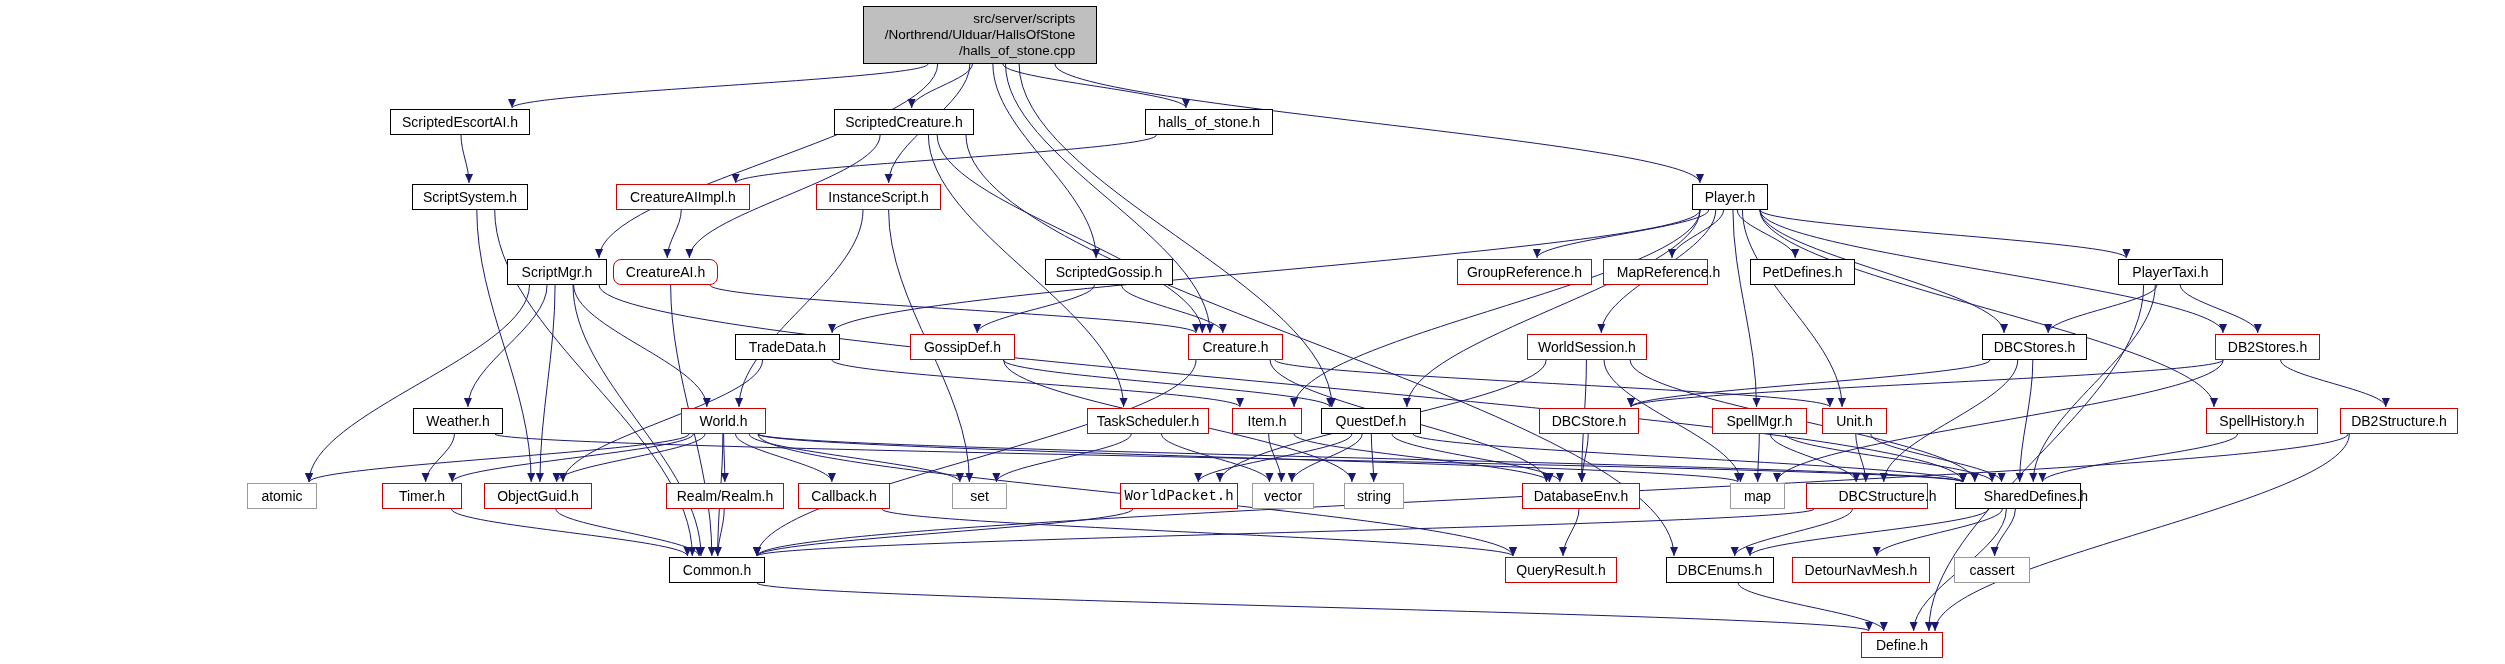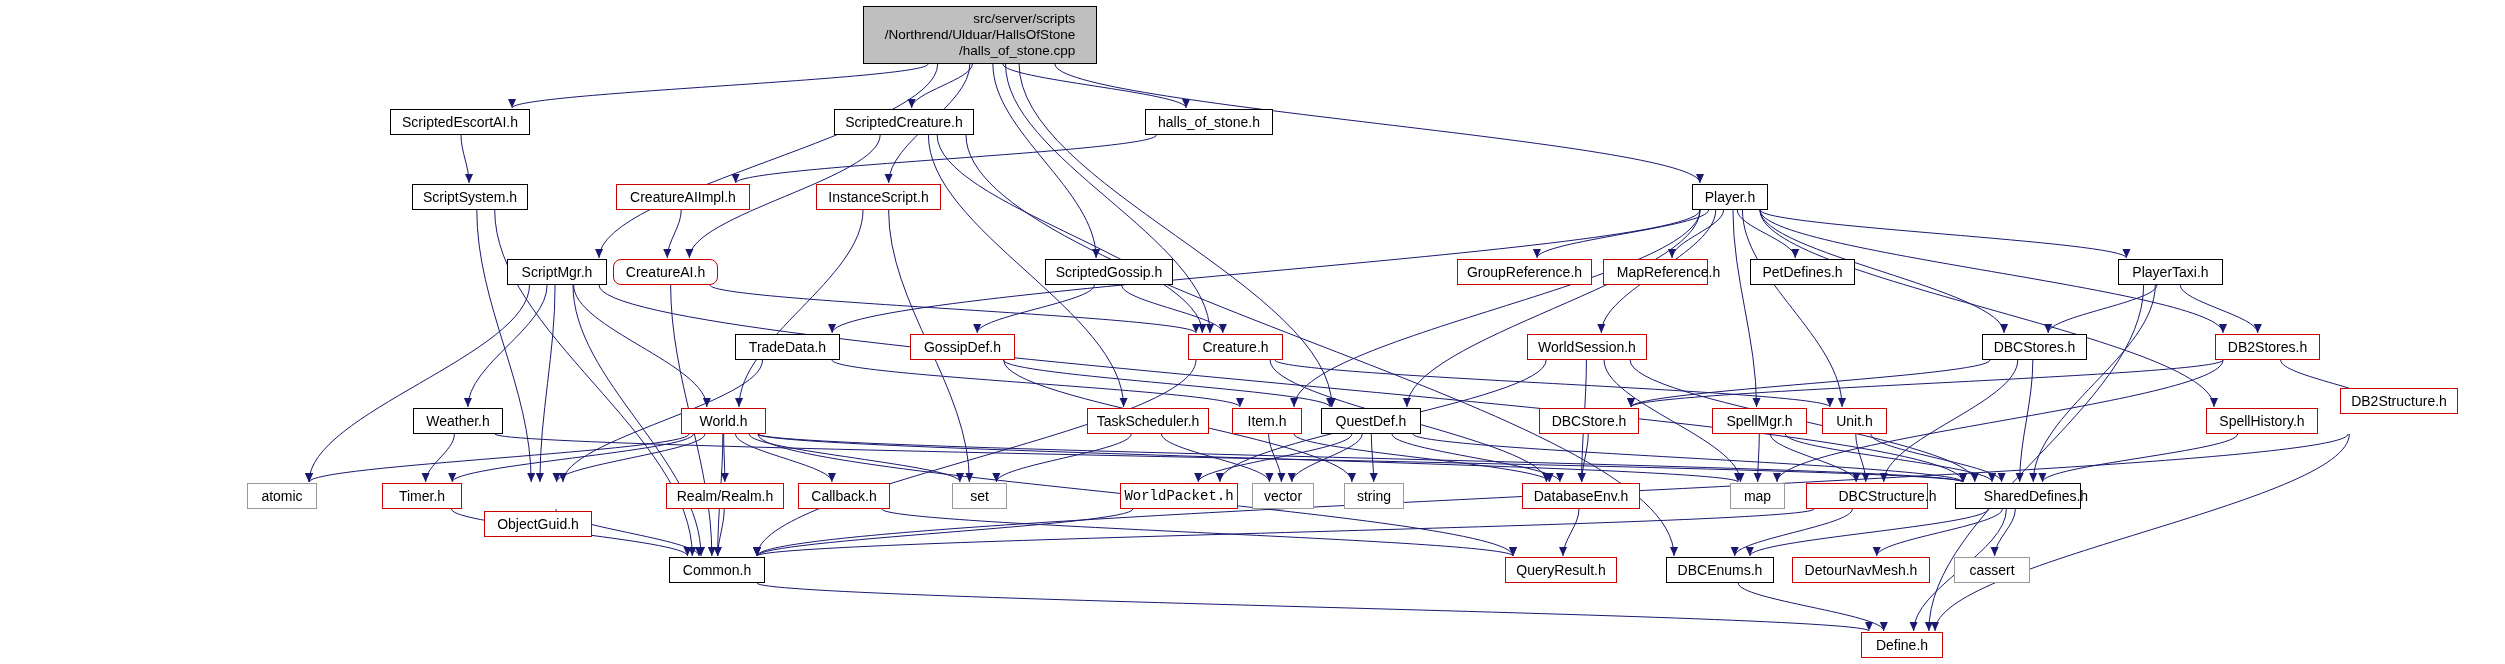--- a/index.html
+++ b/index.html
@@ -165,24 +165,24 @@
     <div class="node truncated" style="left: 2215px; top: 334px; width: 105px; height: 26px;">DB2Stores.h</div>
     <div class="node normal" style="left: 413px; top: 408px; width: 90px; height: 26px;">Weather.h</div>
     <div class="node truncated" style="left: 681px; top: 408px; width: 85px; height: 26px;">World.h</div>
     <div class="node truncated" style="left: 1087px; top: 408px; width: 122px; height: 26px;">TaskScheduler.h</div>
     <div class="node truncated" style="left: 1232px; top: 408px; width: 70px; height: 26px;">Item.h</div>
     <div class="node normal" style="left: 1321px; top: 408px; width: 100px; height: 26px;">QuestDef.h</div>
     <div class="node truncated" style="left: 1539px; top: 408px; width: 100px; height: 26px;">DBCStore.h</div>
     <div class="node truncated" style="left: 1712px; top: 408px; width: 95px; height: 26px;">SpellMgr.h</div>
     <div class="node truncated" style="left: 1822px; top: 408px; width: 65px; height: 26px;">Unit.h</div>
     <div class="node truncated" style="left: 2206px; top: 408px; width: 112px; height: 26px;">SpellHistory.h</div>
-    <div class="node truncated" style="left: 2340px; top: 388px; width: 118px; height: 26px;">DB2Structure.h</div>
+    <div class="node truncated" style="left: 2340px; top: 408px; width: 118px; height: 26px;">DB2Structure.h</div>
     <div class="node external" style="left: 247px; top: 483px; width: 70px; height: 26px;">atomic</div>
     <div class="node truncated" style="left: 382px; top: 483px; width: 80px; height: 26px;">Timer.h</div>
-    <div class="node truncated" style="left: 484px; top: 511px; width: 108px; height: 26px;">ObjectGuid.h</div>
+    <div class="node truncated" style="left: 484px; top: 483px; width: 108px; height: 26px;">ObjectGuid.h</div>
     <div class="node truncated" style="left: 666px; top: 483px; width: 118px; height: 26px;">Realm/Realm.h</div>
     <div class="node truncated" style="left: 798px; top: 483px; width: 92px; height: 26px;">Callback.h</div>
     <div class="node external" style="left: 952px; top: 483px; width: 55px; height: 26px;">set</div>
     <div class="node truncated" style="left: 1120px; top: 483px; width: 118px; height: 26px; font-family: Liberation Mono, monospace;">WorldPacket.h</div>
     <div class="node external" style="left: 1252px; top: 483px; width: 62px; height: 26px;">vector</div>
     <div class="node external" style="left: 1344px; top: 483px; width: 60px; height: 26px;">string</div>
     <div class="node truncated" style="left: 1522px; top: 483px; width: 118px; height: 26px;">DatabaseEnv.h</div>
     <div class="node external" style="left: 1730px; top: 483px; width: 55px; height: 26px;">map</div>
     <div class="node truncated" style="left: 1806px; top: 483px; width: 122px; height: 26px; padding-left: 43px;">DBCStructure.h</div>
     <div class="node normal" style="left: 1955px; top: 483px; width: 126px; height: 26px; padding-left: 38px;">SharedDefines.h</div>

